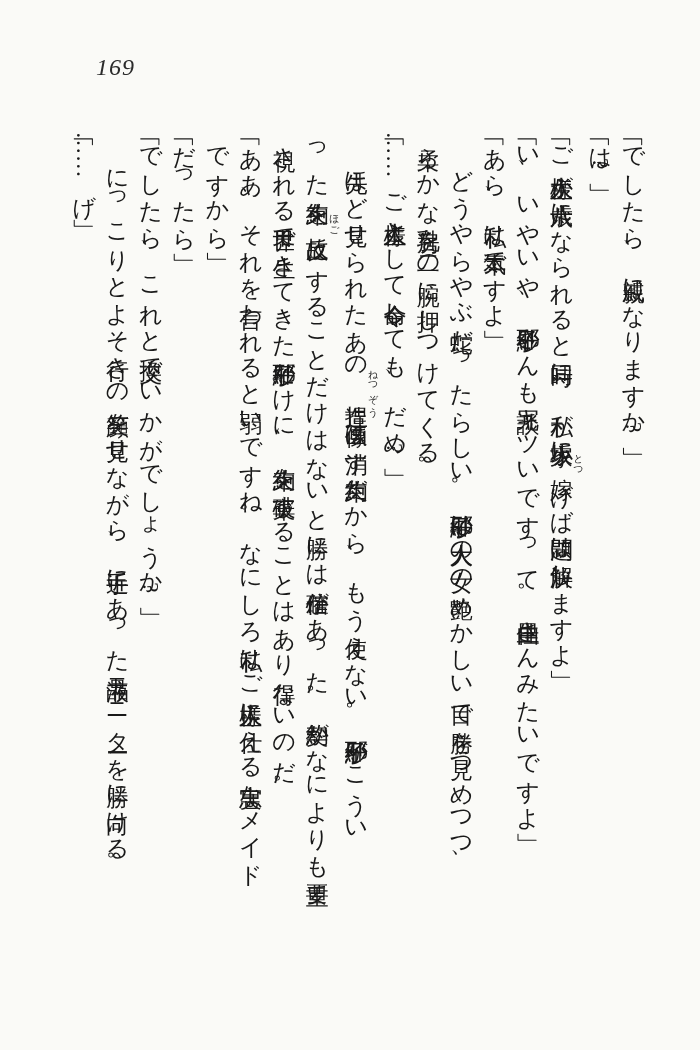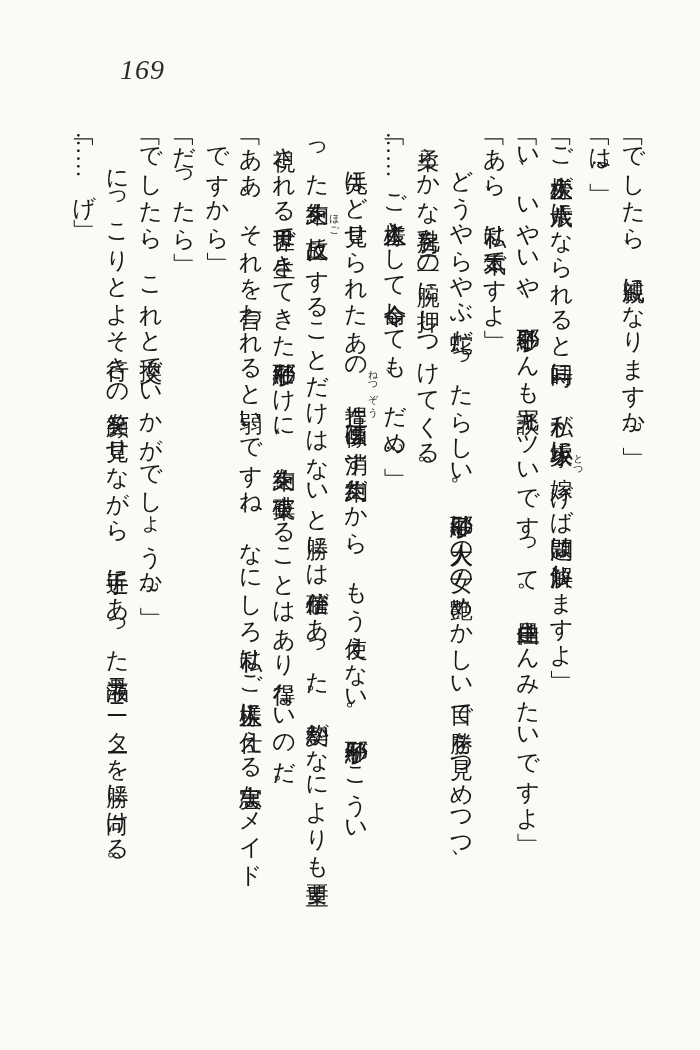--- a/index.html
+++ b/index.html
@@ -16,25 +16,24 @@
     color: #191919;
   }
   .page {
     position: absolute;
     inset: 0;
   }
   .page-number {
     position: absolute;
     left: 96px;
     top: 54px;
-    font-size: 28px;
+    font-size: 24px;
     font-style: italic;
     color: #2b2b2b;
     letter-spacing: 1px;
-    margin-left: 24px;
   }
   .text-block {
     position: absolute;
     top: 131px;
     right: 50px;
     height: 896px;
     writing-mode: vertical-rl;
     text-orientation: mixed;
     font-size: 23px;
     line-height: 33.3px;

